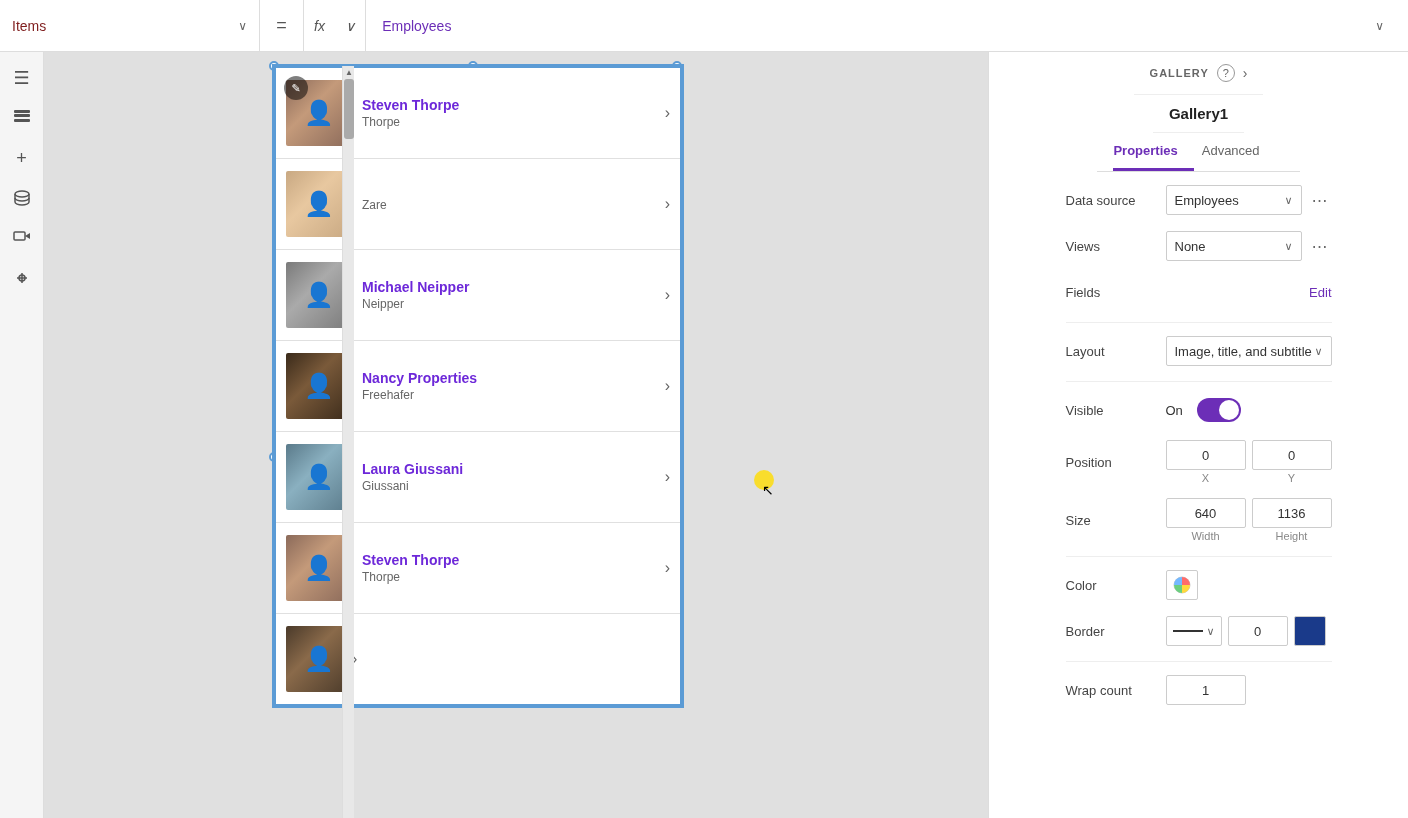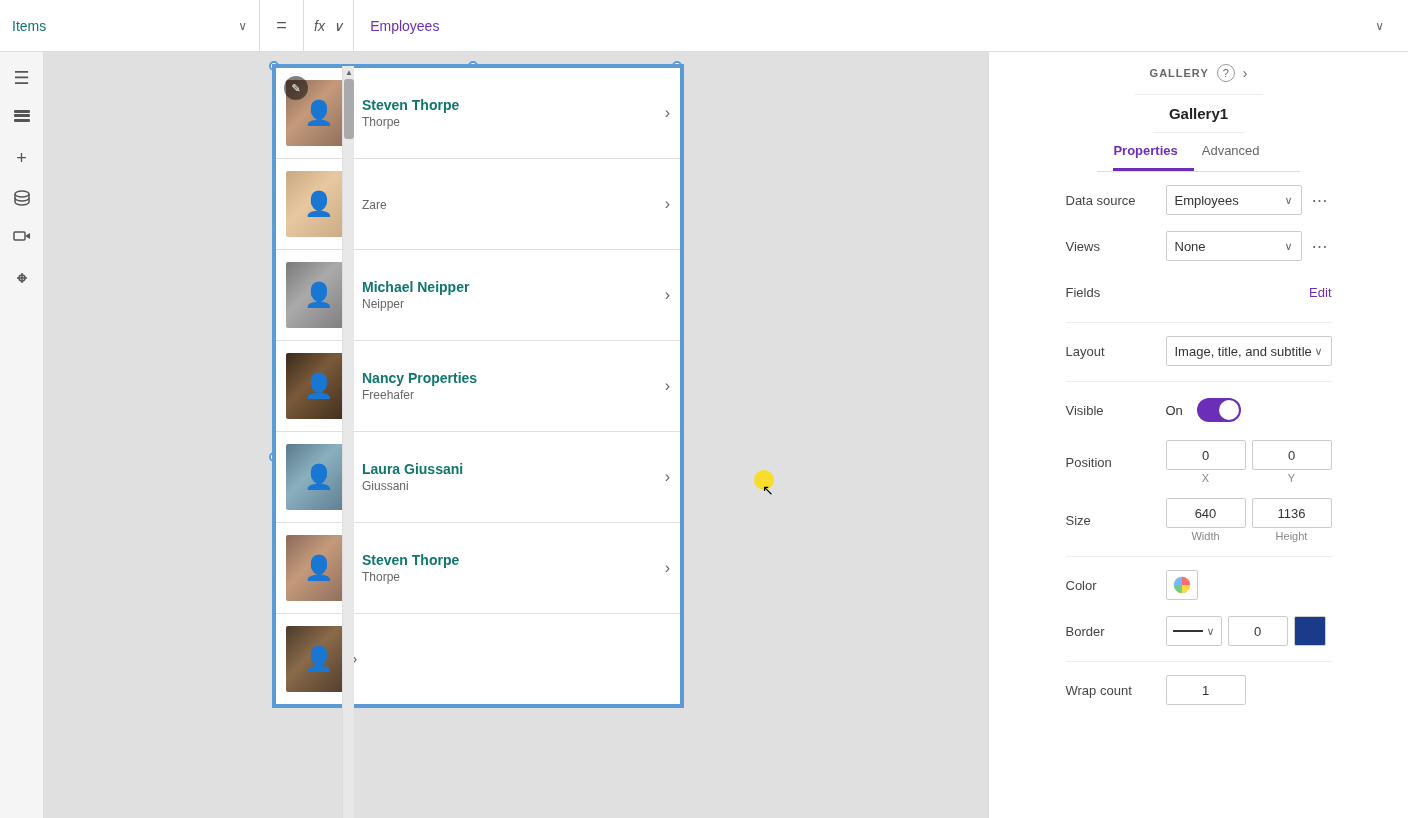--- a/index.html
+++ b/index.html
@@ -7,25 +7,25 @@
 
     
     .top-bar {
       display: flex; align-items: center; background: #fff; border-bottom: 1px solid #ddd;
       height: 52px; padding: 0 0; flex-shrink: 0;
     }
     .items-dropdown {
       display: flex; align-items: center; width: 260px; height: 52px;
       border-right: 1px solid #ddd; padding: 0 12px; gap: 8px; cursor: pointer;
     }
-    .items-dropdown-label { font-size: 14px; color: #0f766e; flex: 1; }
+    .items-dropdown-label { font-size: 14px; color: #7f1d1d; flex: 1; }
     .items-dropdown-chevron { color: #666; font-size: 12px; }
     .equals-sign { width: 44px; display: flex; align-items: center; justify-content: center; font-size: 18px; color: #555; border-right: 1px solid #ddd; height: 52px; }
     .fx-btn {
-      display: flex; align-items: center; gap: 8px; padding: 0 10px; height: 52px;
+      display: flex; align-items: center; gap: 20px; padding: 0 10px; height: 52px;
       border-right: 1px solid #ddd; cursor: pointer; font-size: 14px; color: #555; font-style: italic;
     }
     .formula-bar {
       flex: 1; display: flex; align-items: center; padding: 0 16px;
       font-size: 14px; color: #6c2eb7; font-weight: 400; height: 52px;
     }
     .formula-dropdown-chevron { margin-left: auto; color: #666; font-size: 12px; padding-right: 8px; cursor: pointer; }
 
     
     .main-layout {
@@ -67,21 +67,21 @@
     .gallery-item {
       display: flex; align-items: center; padding: 12px 10px;
       border-bottom: 1px solid #e0e0e0; cursor: pointer; position: relative;
     }
     .gallery-item:last-child { border-bottom: none; }
     .gallery-item-img-placeholder {
       width: 66px; height: 66px; flex-shrink: 0; background: #bbb; border-radius: 2px;
       display: flex; align-items: center; justify-content: center; overflow: hidden;
     }
     .gallery-item-text { flex: 1; padding: 0 10px; }
-    .gallery-item-title { font-size: 14px; font-weight: 600; color: #0f766e; }
+    .gallery-item-title { font-size: 14px; font-weight: 600; color: #6d28d9; }
     .gallery-item-subtitle { font-size: 12px; color: #666; margin-top: 2px; }
     .gallery-item-chevron { color: #666; font-size: 16px; }
 
     
     .edit-overlay {
       position: absolute; top: 8px; left: 8px;
       width: 24px; height: 24px; background: rgba(0,0,0,0.5); border-radius: 50%;
       display: flex; align-items: center; justify-content: center; color: #fff; font-size: 11px;
     }
 

